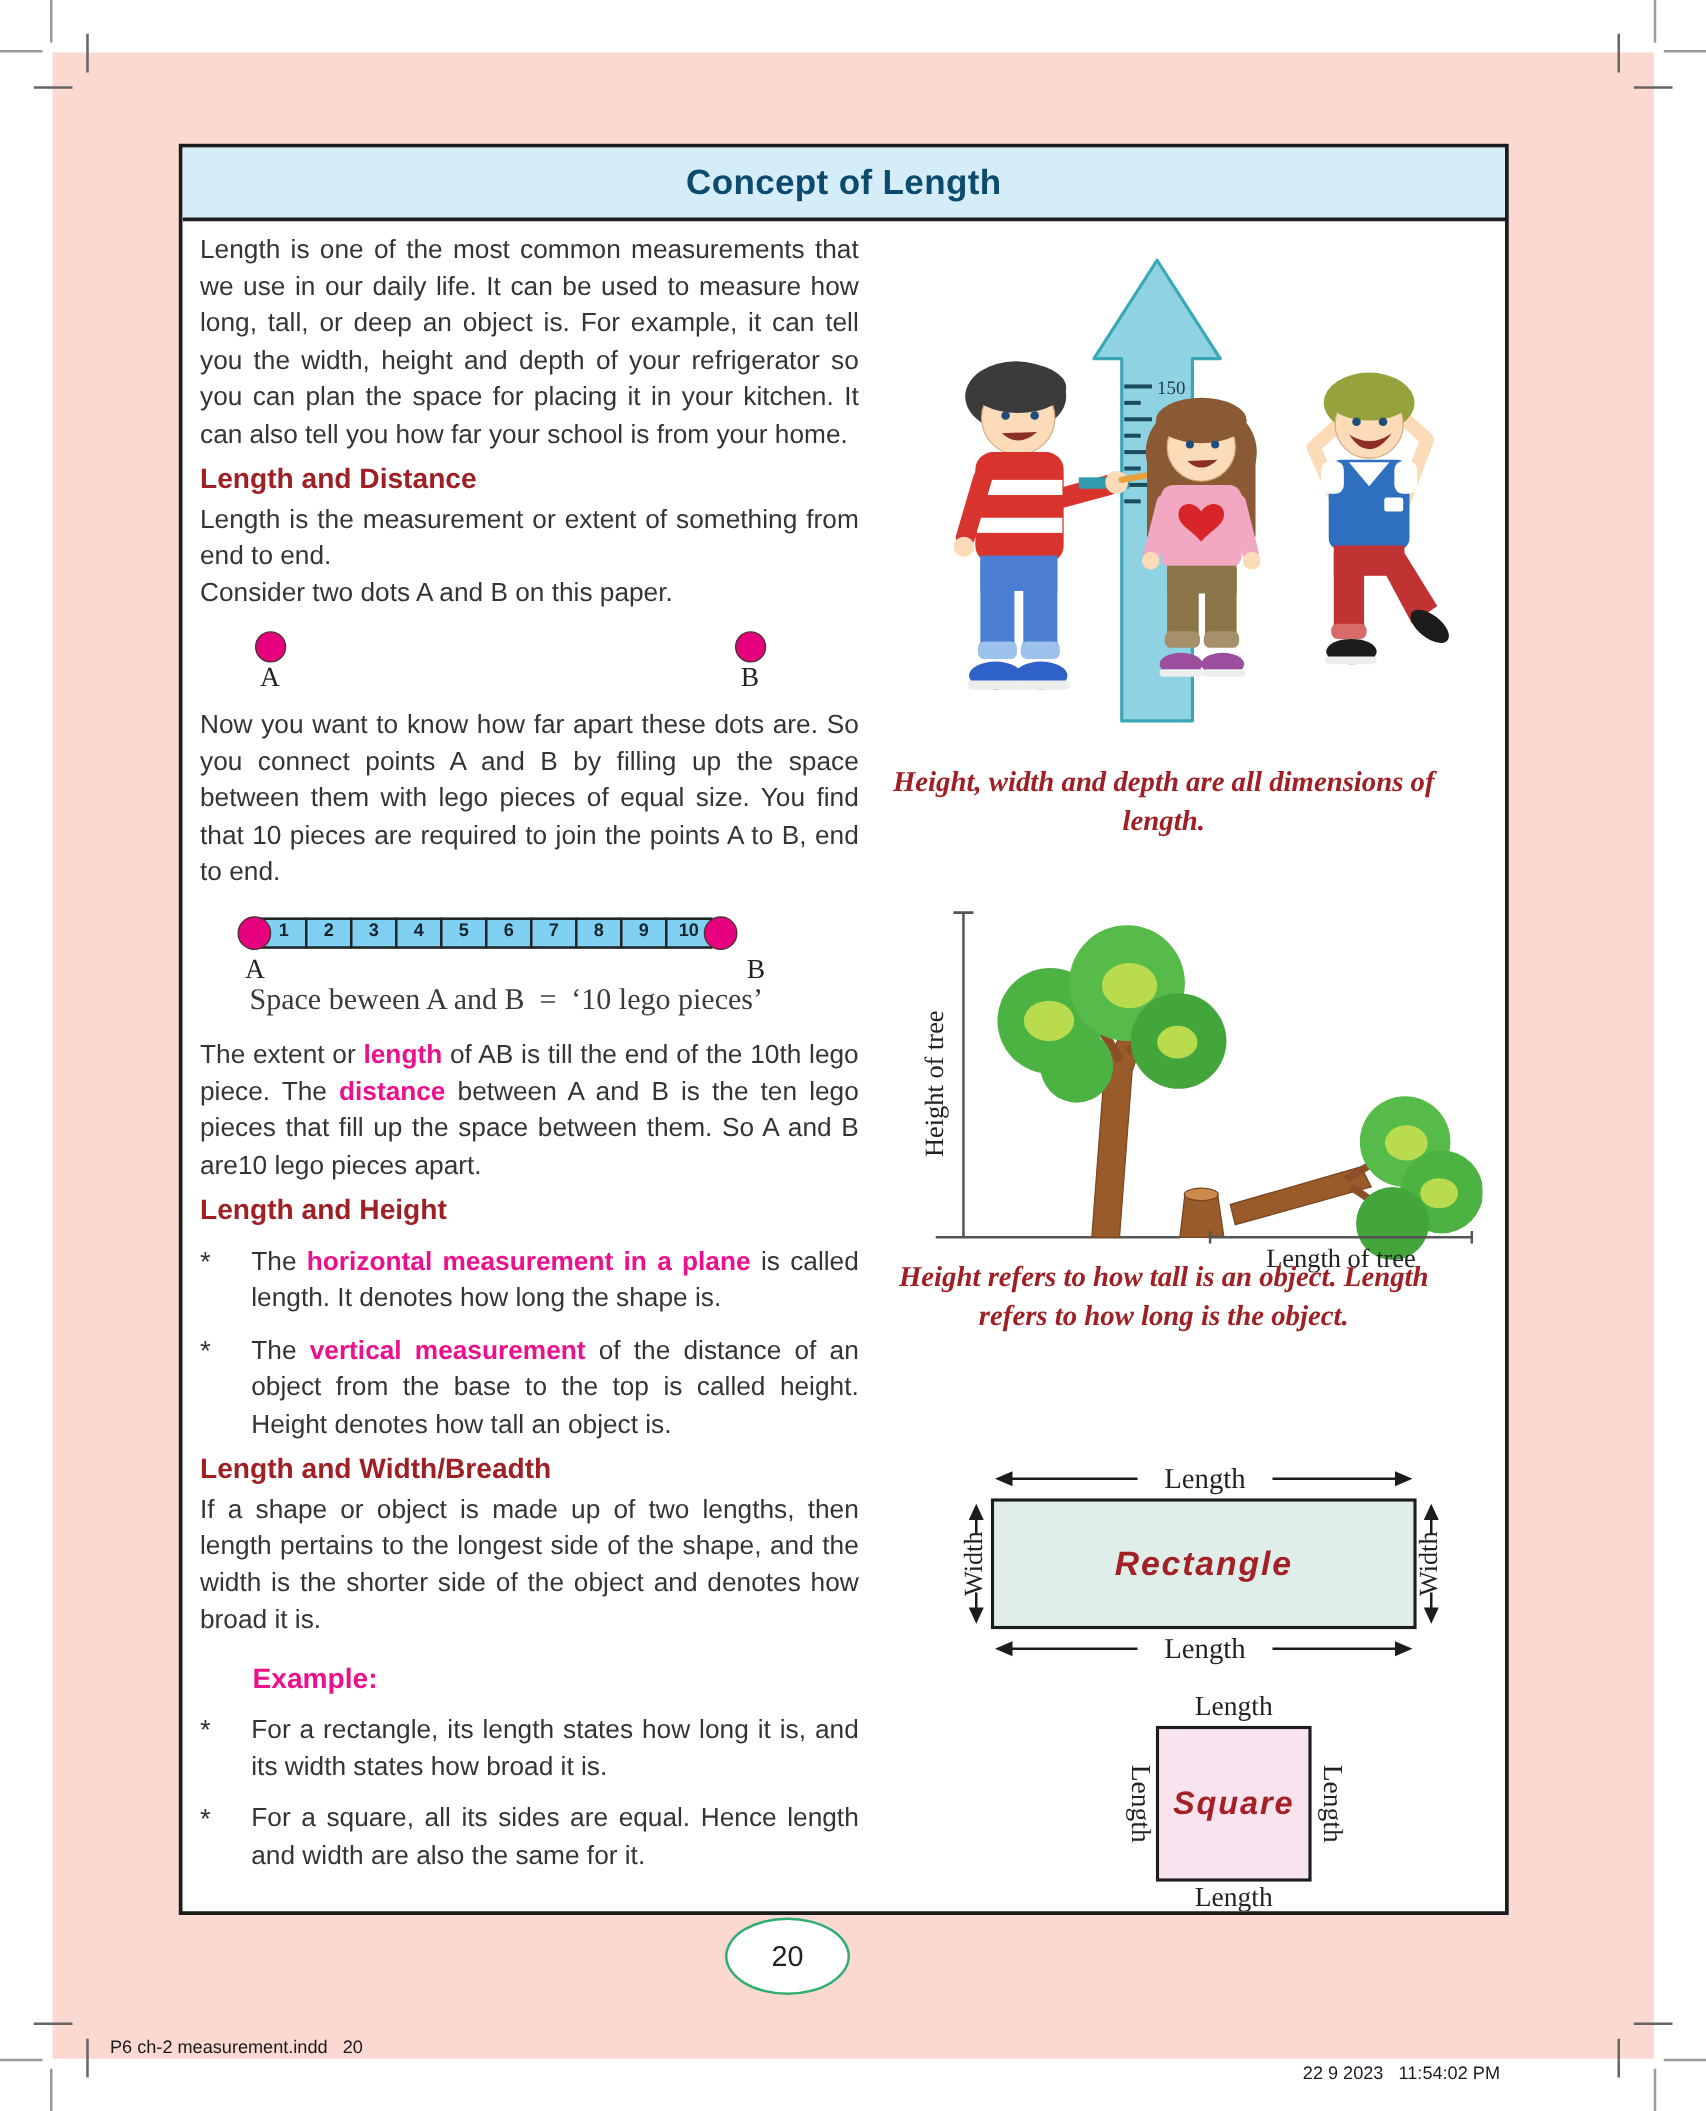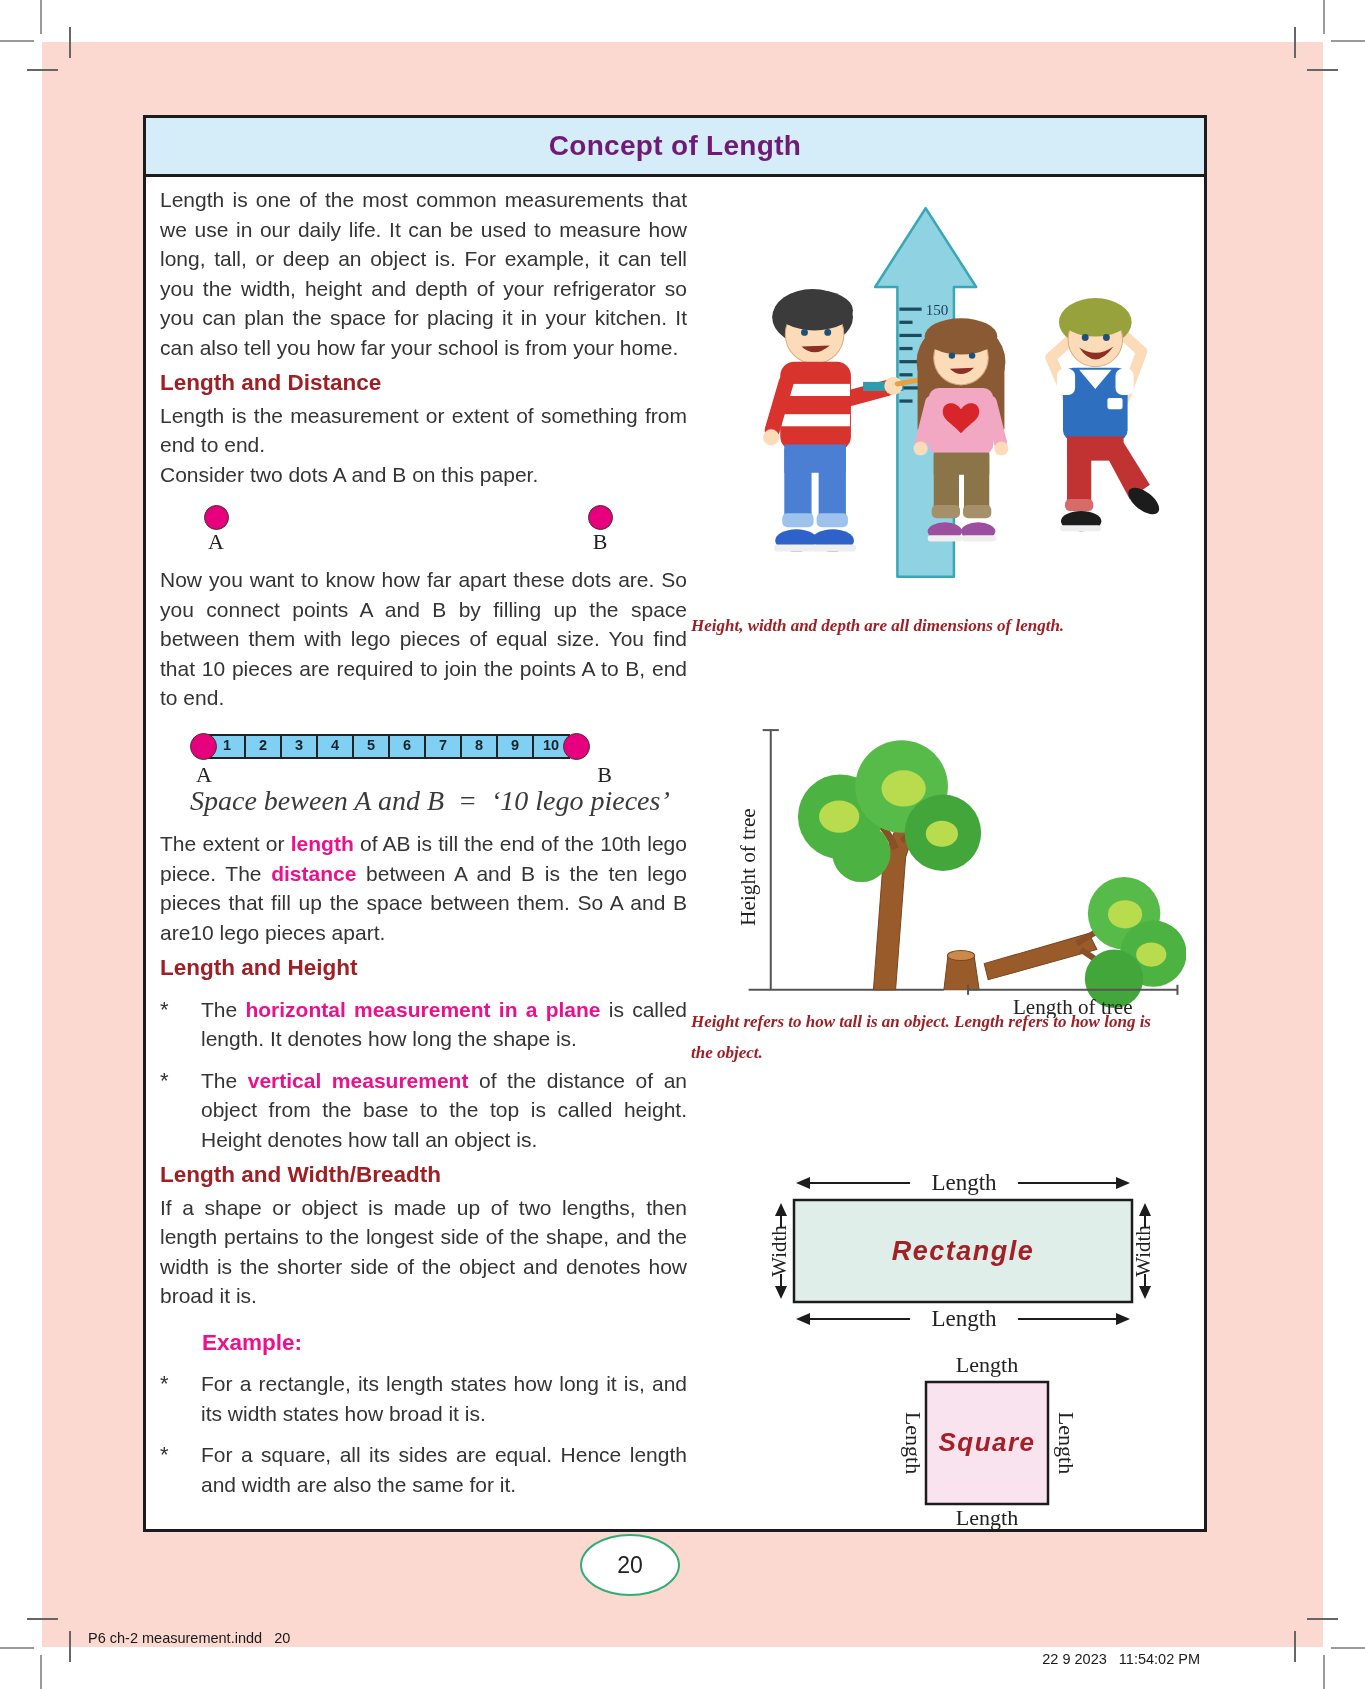--- a/index.html
+++ b/index.html
@@ -8,21 +8,21 @@
   
   .page-bg{position:absolute;left:42px;top:42px;width:1281px;height:1605px;background:#fcd9d0;}
   
   .crop{position:absolute;background:#9a9a9a;}
   .crop.dark{background:#666;}
   
   .content-box{position:absolute;left:143px;top:115px;width:1064px;height:1417px;background:#fff;
                border:3px solid #1c1c1c;box-sizing:border-box;overflow:hidden;}
   .title-bar{height:56px;background:#d5ecf9;border-bottom:3px solid #1c1c1c;display:flex;
              align-items:center;justify-content:center;}
-  .title-bar h1{margin:0;font-size:28px;font-weight:bold;color:#701a75;letter-spacing:.3px;}
+  .title-bar h1{margin:0;font-size:28px;font-weight:bold;color:#0c4a6e;letter-spacing:.3px;}
   
   .col-left{position:absolute;left:14px;top:67px;width:527px;font-size:21px;line-height:29.5px;
             text-align:justify;color:#343434;}
   .col-left p{margin:0 0 0 0;}
   .para{margin-top:11px;}
   .red-head{font-size:22.5px;font-weight:bold;color:#9e1f24;margin-top:6px;margin-bottom:3px;text-align:left;}
   .magenta-head{font-size:22.5px;font-weight:bold;color:#ec108c;margin-top:17px;margin-bottom:5px;text-align:left;margin-left:42px;}
   .seg-b{font-weight:normal;}
   .seg-m{font-weight:bold;color:#ec108c;}
   .bullet{display:flex;margin-top:12px;}
@@ -41,25 +41,25 @@
             box-sizing:border-box;z-index:2;}
   .lego-dot.left{margin-right:-7px;}
   .lego-dot.right{margin-left:-7px;}
   .lego-cells{display:flex;z-index:1;}
   .lego-cell{width:38px;height:25px;background:#7fd0f2;border:2px solid #232323;box-sizing:border-box;
              margin-left:-2px;display:flex;align-items:center;justify-content:center;
              font-size:14.5px;font-weight:bold;color:#17242b;}
   .lego-labels{position:relative;height:26px;font-family:"Liberation Serif",serif;font-size:22px;color:#222;}
   .lego-labels .la{position:absolute;left:6px;}
   .lego-labels .lb{position:absolute;right:8px;}
-  .lego-caption{font-family:"Liberation Serif",serif;font-style:italic;font-size:28px;color:#3a3a3a;
+  .lego-caption{font-family:"Liberation Serif",serif;font-size:24px;color:#3a3a3a;
                 text-align:center;white-space:pre;margin-top:0px;}
   
   .caption{position:absolute;font-family:"Liberation Serif",serif;font-style:italic;font-weight:bold;
-           font-size:17px;line-height:31px;color:#9e1f24;text-align:left;}
+           font-size:23px;line-height:31px;color:#9e1f24;text-align:center;}
   .fig{position:absolute;}
   
   .page-num{position:absolute;left:580px;top:1534px;width:96px;height:58px;background:#fff;
             border:2px solid #2fae71;border-radius:50%;display:flex;align-items:center;
             justify-content:center;font-size:23px;color:#222;}
   
   .footer-text{position:absolute;top:1630px;font-size:14.5px;color:#1a1a1a;white-space:pre;}
   .footer-text.left{left:88px;}
   .footer-text.right{right:165px;margin-top:21px;}
   svg text{font-family:"Liberation Serif",serif;}

